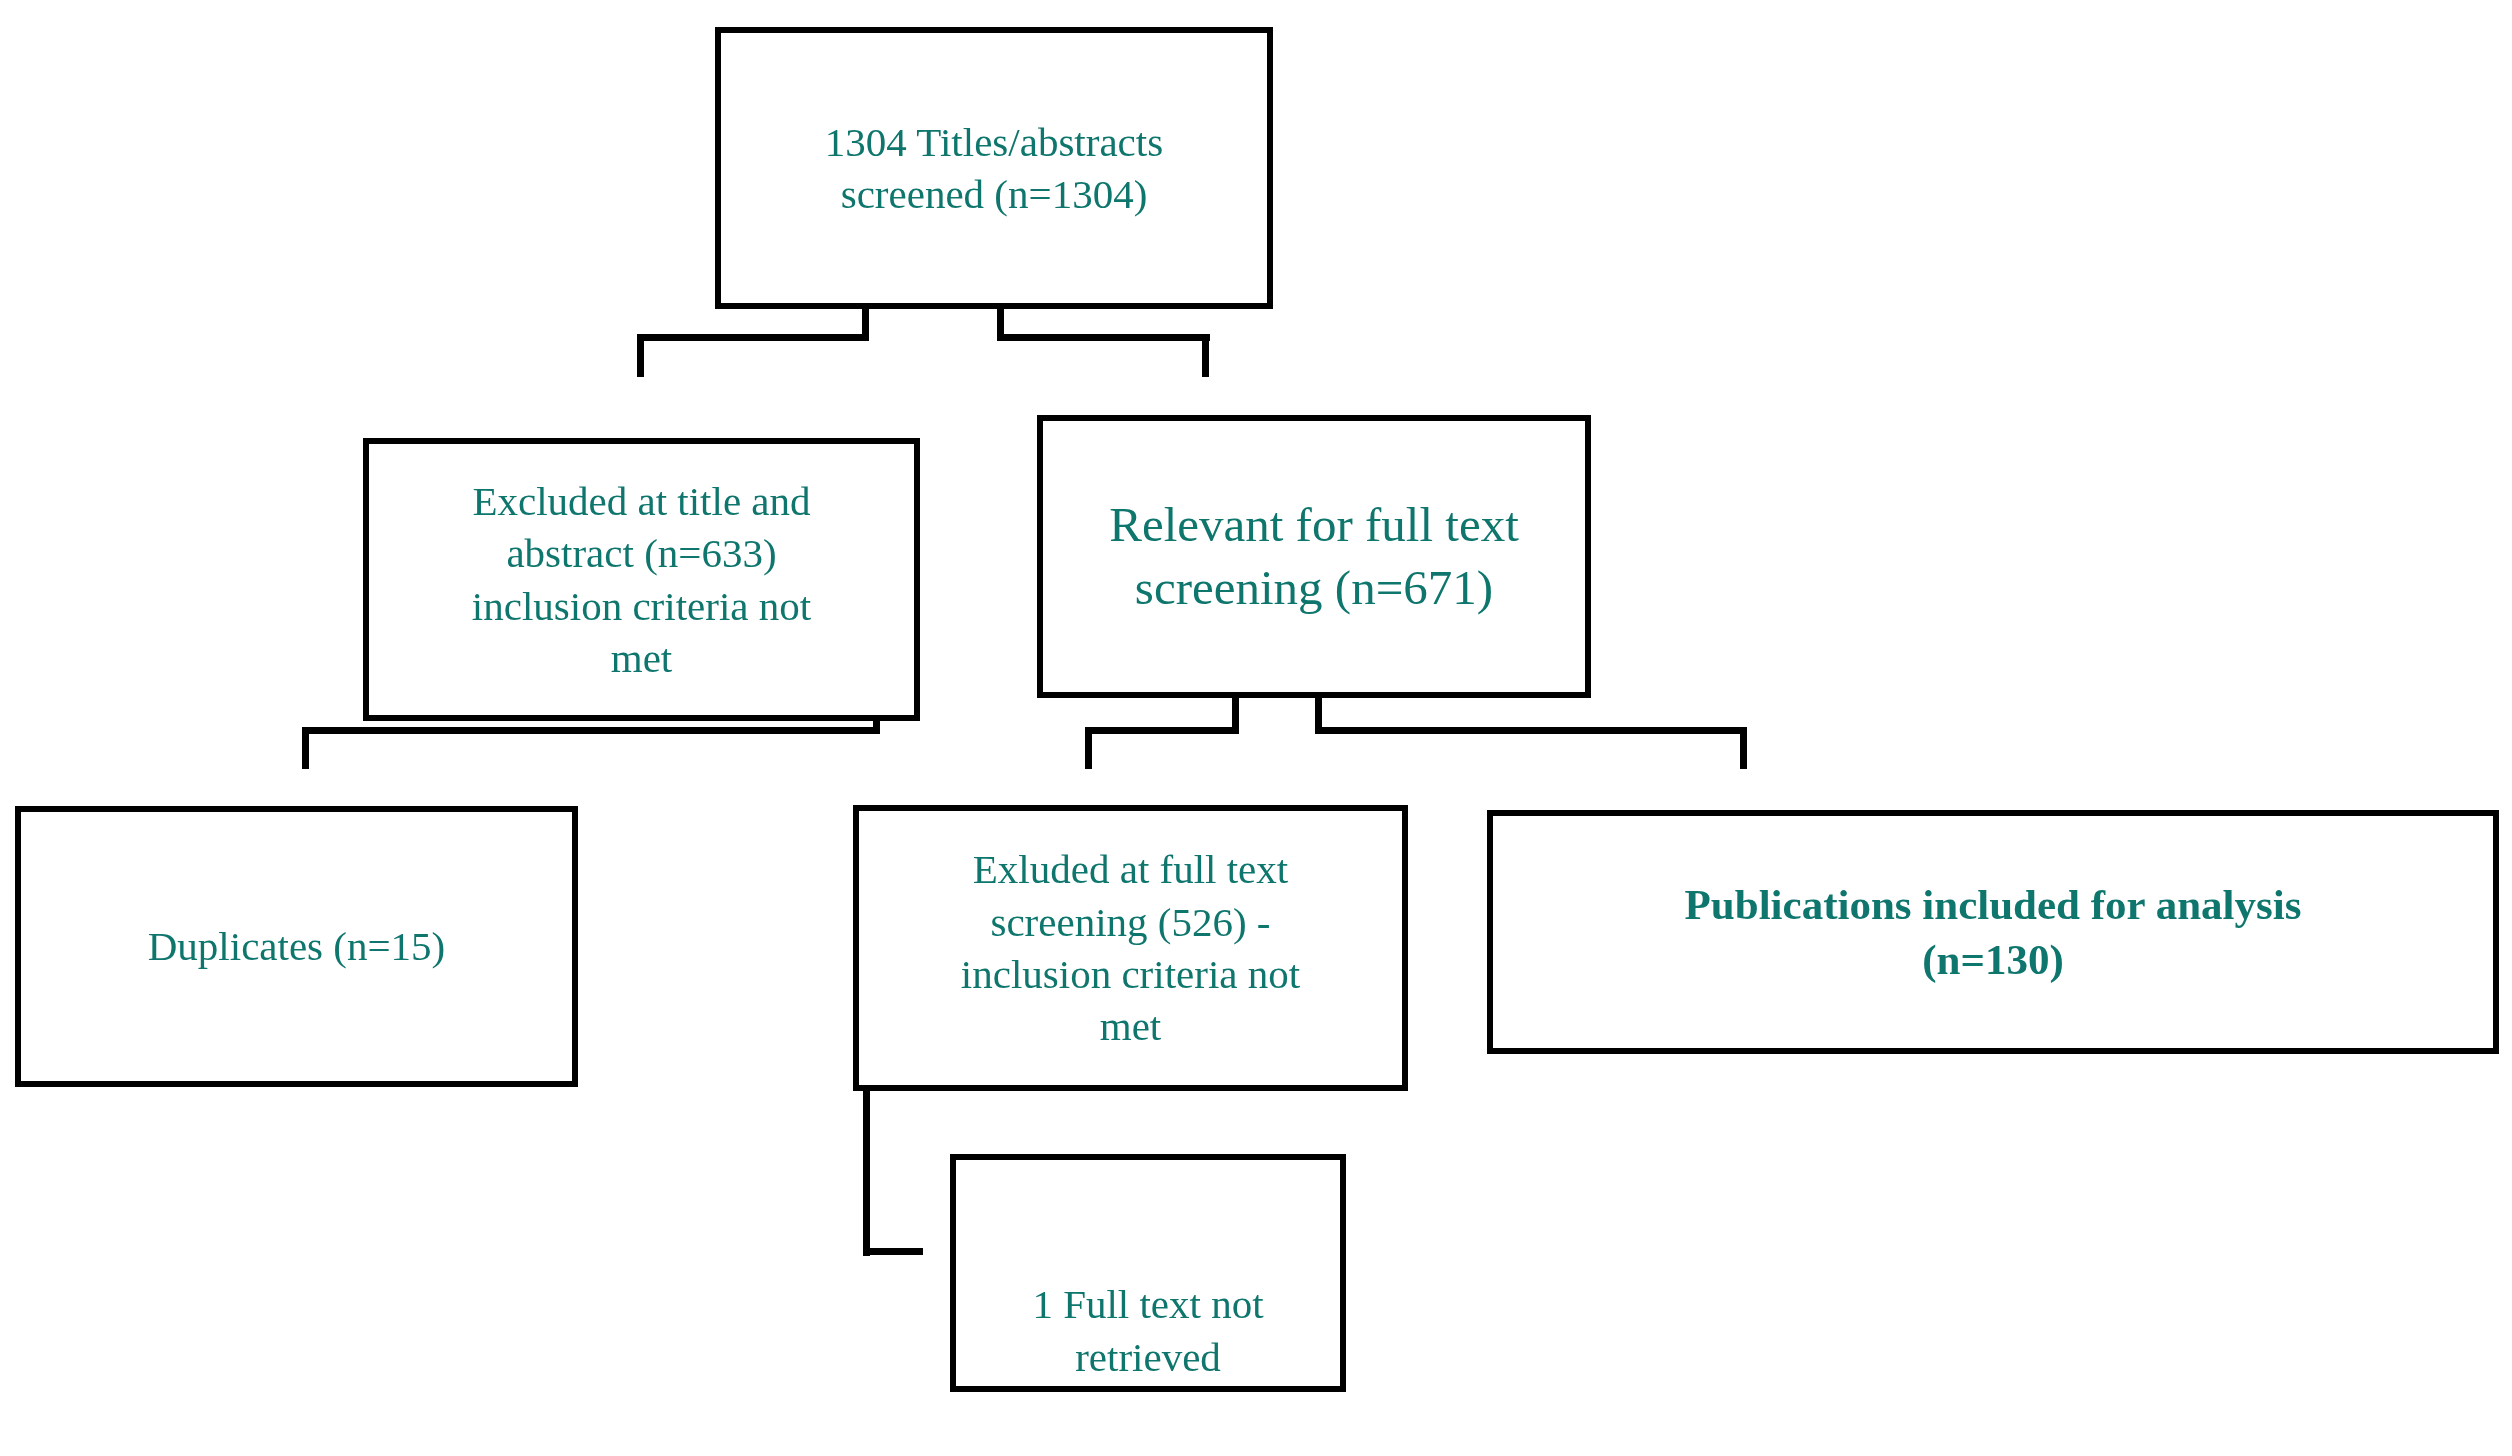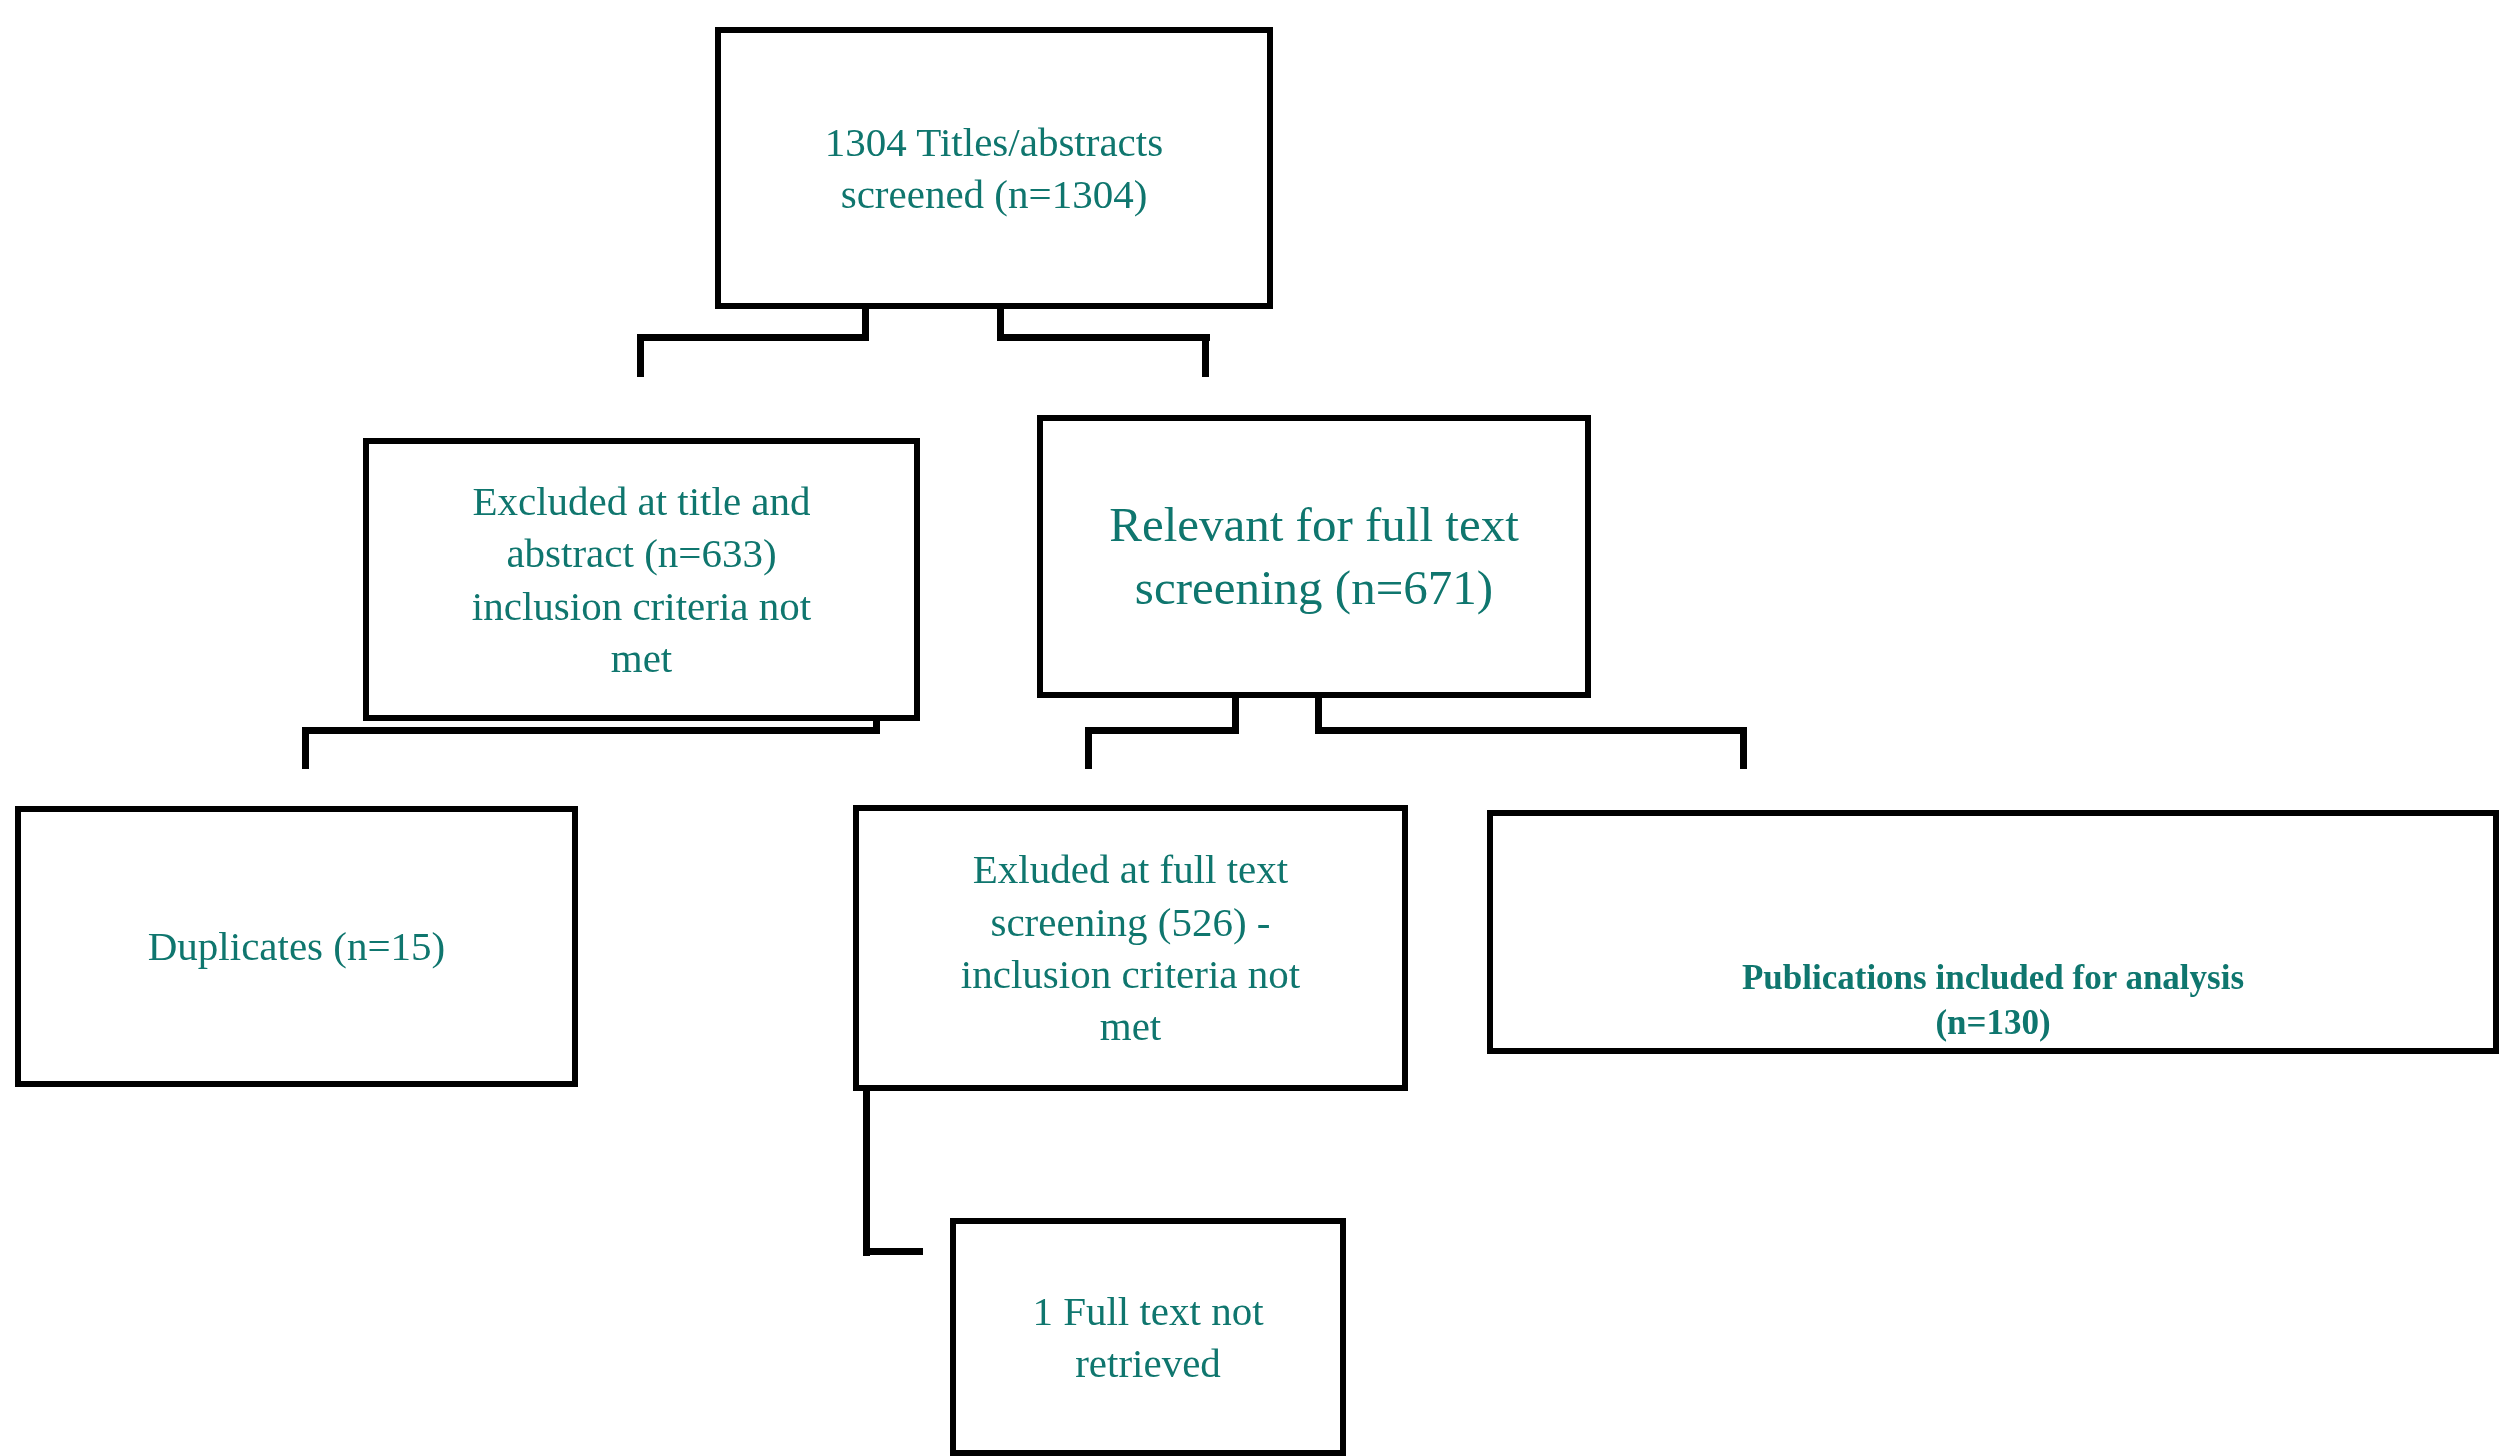--- a/index.html
+++ b/index.html
@@ -31,22 +31,22 @@
   .node-text {
     display: block;
     width: 100%;
     white-space: pre-line;
   }
   .n-top        { left: 715px; top: 27px;   width: 558px;  height: 282px; font-size: 41px; }
   .n-excl-title { left: 363px;  top: 438px;  width: 557px;  height: 283px; font-size: 41px; }
   .n-relevant   { left: 1037px; top: 415px;  width: 554px;  height: 283px; font-size: 49px; }
   .n-duplicates { left: 15px;   top: 806px; width: 563px;  height: 281px; font-size: 41px; }
   .n-excl-full  { left: 815px; top: 805px; width: 555px;  height: 286px; font-size: 41px; margin-left: 38px; }
-  .n-included   { left: 1487px; top: 810px; width: 1012px; height: 244px; font-size: 35px; font-weight: bold; align-items: flex-end; }
-  .n-notretr    { left: 950px; top: 1218px; width: 396px;  height: 238px; font-size: 41px; }
+  .n-included   { left: 1487px; top: 810px; width: 1012px; height: 244px; font-size: 43px; font-weight: bold; }
+  .n-notretr    { left: 950px; top: 1154px; width: 396px;  height: 238px; font-size: 41px; align-items: flex-end; }
 
   .conn {
     position: absolute;
     background: #000000;
   }
 </style>
 </head>
 <body>
 
 <div id="canvas">

